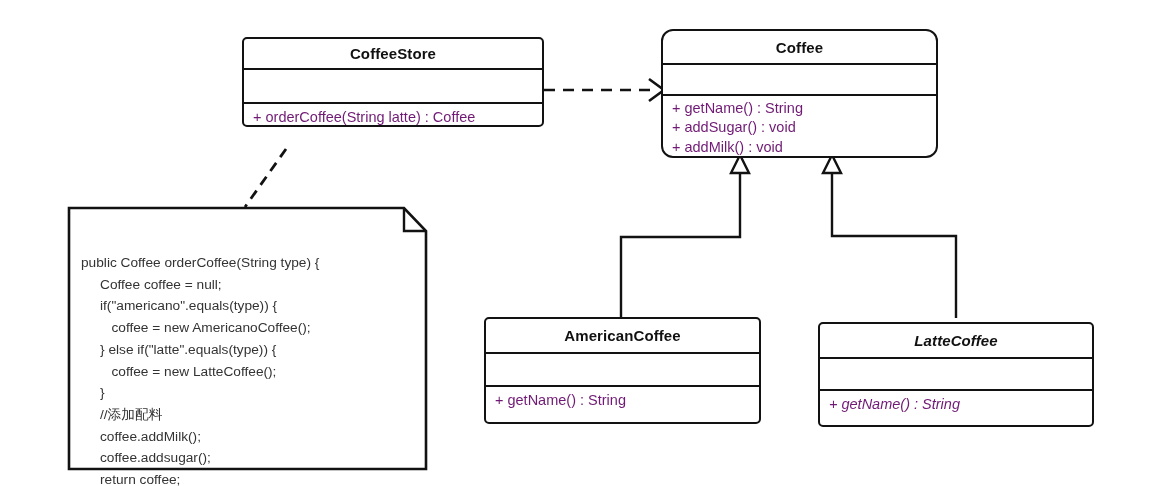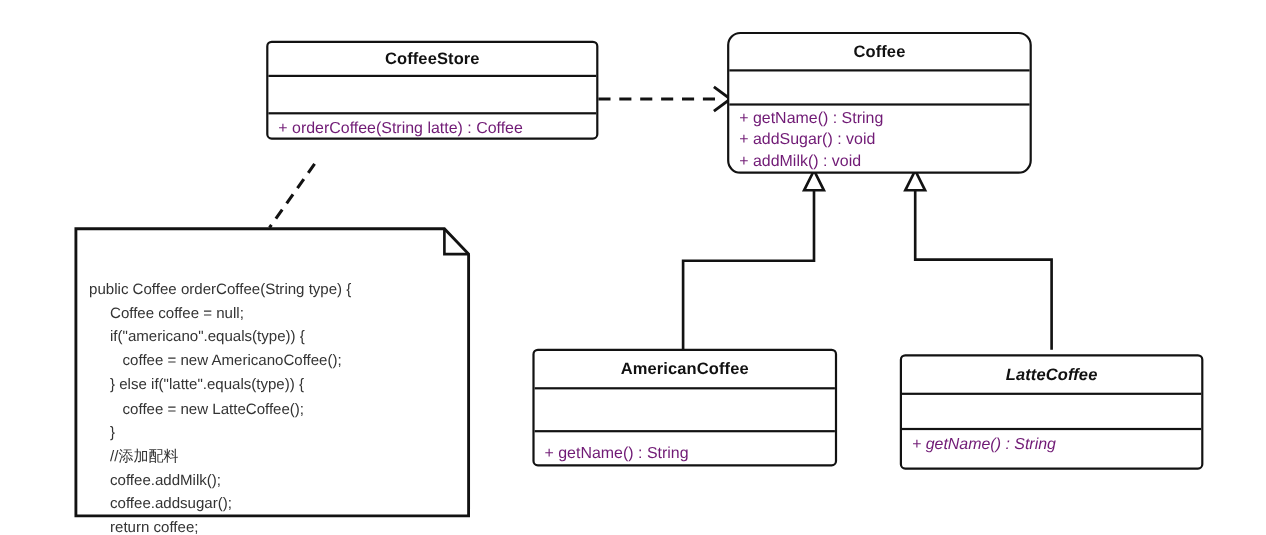--- a/index.html
+++ b/index.html
@@ -127,21 +127,21 @@
   <div class="uml-class" id="coffee" style="left:661px; top:29px; width:277px; height:129px;border-radius:12px;">
     <div class="uml-name" style="height:35px;">Coffee</div>
     <div class="uml-attrs" style="height:31px;"></div>
     <div class="uml-ops" style="padding-top:3px;">
       <div class="uml-op">+ getName() : String</div>
       <div class="uml-op">+ addSugar() : void</div>
       <div class="uml-op">+ addMilk() : void</div>
     </div>
   </div>
 
-  <div class="uml-class" id="american-coffee" style="left:484px; top:317px; width:277px; height:107px;justify-content:space-between;">
+  <div class="uml-class" id="american-coffee" style="left:484px; top:317px; width:277px; height:107px;">
     <div class="uml-name" style="height:35px;">AmericanCoffee</div>
     <div class="uml-attrs" style="height:33px;"></div>
     <div class="uml-ops">
       <div class="uml-op">+ getName() : String</div>
     </div>
   </div>
 
   <div class="uml-class" id="latte-coffee" style="left:818px; top:322px; width:276px; height:105px;font-style:italic;">
     <div class="uml-name" style="height:35px;">LatteCoffee</div>
     <div class="uml-attrs" style="height:32px;"></div>

